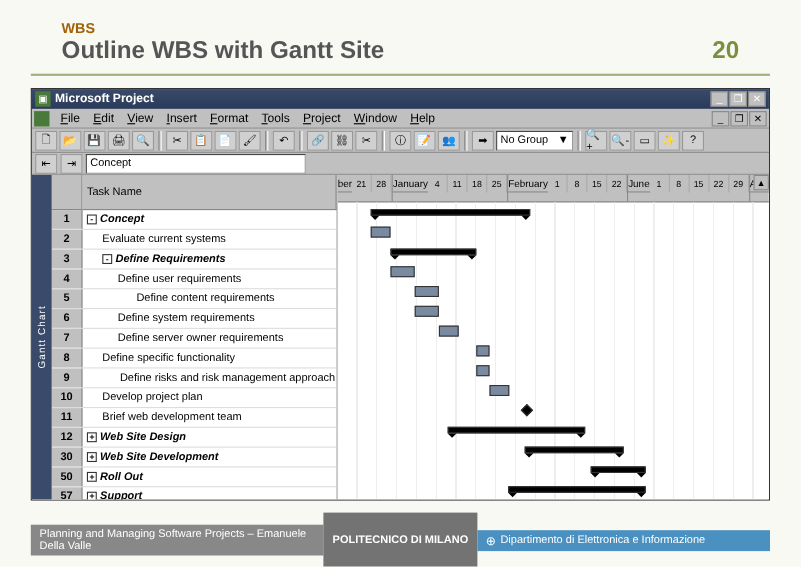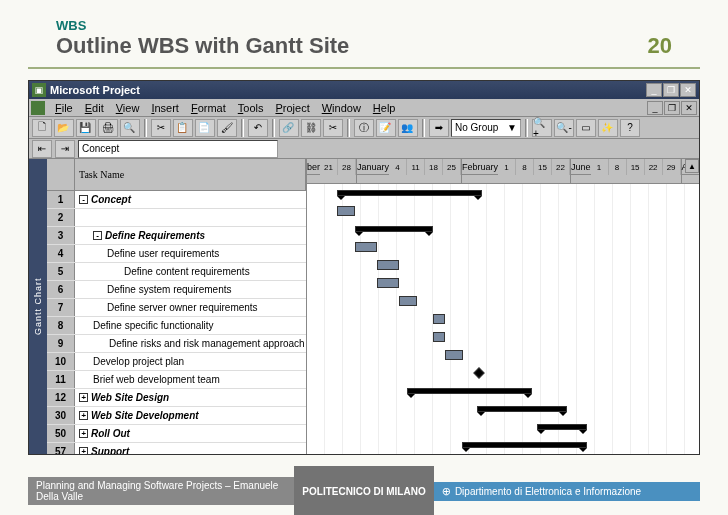--- a/index.html
+++ b/index.html
@@ -1,19 +1,19 @@
 <!DOCTYPE html>
 <html><head>
 <meta charset="utf-8">
 <style>
 * { box-sizing: border-box; margin: 0; padding: 0; }
 body { font-family: Tahoma, Arial, sans-serif; font-size: 11px; background: #f5f5f0; width: 728px; height: 515px; overflow: hidden; }
 .slide { width: 728px; height: 515px; background: #f9f9f4; position: relative; }
 .slide-header { padding: 18px 28px 8px; border-bottom: 2px solid #a0b080; margin: 0 28px; }
-.slide-pretitle { font-size: 13px; font-weight: bold; color: #0f766e; }
+.slide-pretitle { font-size: 13px; font-weight: bold; color: #a16207; }
 .slide-title-row { display: flex; justify-content: space-between; align-items: baseline; }
 .slide-title { font-size: 22px; font-weight: bold; color: #555; }
 .slide-num { font-size: 22px; color: #7a9040; font-weight: bold; }
 .app-window { position: absolute; left: 28px; top: 80px; right: 28px; bottom: 60px; border: 1px solid #333; background: #c0c0c0; display: flex; flex-direction: column; }
 .titlebar { background: linear-gradient(#3a4a6a, #2a3a5a); color: #fff; display: flex; align-items: center; height: 18px; padding: 0 3px; }
 .titlebar-logo { width: 14px; height: 14px; background: #4a7a3a; margin-right: 4px; display: flex; align-items: center; justify-content: center; font-size: 9px; }
 .titlebar-text { flex: 1; font-weight: bold; font-size: 11px; }
 .winbtns { display: flex; gap: 1px; }
 .winbtn { width: 16px; height: 14px; background: #c0c0c0; border: 1px solid #888; font-size: 9px; display: flex; align-items: center; justify-content: center; cursor: pointer; }
 .menubar { background: #c0c0c0; display: flex; align-items: center; height: 18px; padding: 0 2px; border-bottom: 1px solid #888; }
@@ -23,21 +23,21 @@
 .toolbar { background: #c0c0c0; display: flex; align-items: center; height: 22px; padding: 0 3px; gap: 2px; border-bottom: 1px solid #888; }
 .tb-btn { width: 20px; height: 18px; border: 1px solid #999; background: #d0d0d0; display: flex; align-items: center; justify-content: center; cursor: pointer; font-size: 10px; }
 .tb-sep { width: 3px; height: 18px; border-left: 1px solid #888; border-right: 1px solid #fff; margin: 0 2px; }
 .tb-select { height: 18px; border: 1px inset #999; background: #fff; padding: 0 3px; font-size: 10px; display: flex; align-items: center; min-width: 70px; }
 .subtoolbar { background: #c0c0c0; display: flex; align-items: center; height: 20px; padding: 0 3px; gap: 3px; border-bottom: 1px solid #888; }
 .subtoolbar .tb-select { min-width: 200px; }
 .workarea { flex: 1; display: flex; background: #fff; overflow: hidden; }
 .sidebar { width: 18px; background: #3a4a6a; color: #fff; display: flex; align-items: center; justify-content: center; writing-mode: vertical-lr; transform: rotate(180deg); font-size: 9px; letter-spacing: 1px; }
 .task-panel { width: 260px; border-right: 1px solid #888; display: flex; flex-direction: column; background: #fff; }
 .idcol-hdr { width: 28px; height: 20px; background: #c0c0c0; border-right: 1px solid #888; border-bottom: 1px solid #888; }
-.taskname-hdr { flex: 1; height: 20px; background: #c0c0c0; border-bottom: 1px solid #888; display: flex; align-items: center; padding-left: 4px; font-size: 10px; border-right: 1px solid #888; font-family: Liberation Serif, serif; }
+.taskname-hdr { flex: 1; height: 20px; background: #c0c0c0; border-bottom: 1px solid #888; display: flex; align-items: center; padding-left: 4px; font-size: 10px; border-right: 1px solid #888; }
 .hdr-row { display: flex; height: 32px; }
 .hdr-row .idcol-hdr { height: 32px; }
 .hdr-row .taskname-hdr { height: 32px; }
 .task-row { display: flex; height: 18px; border-bottom: 1px solid #ddd; align-items: center; }
 .task-id { width: 28px; background: #c0c0c0; border-right: 1px solid #888; text-align: center; font-size: 10px; font-weight: bold; height: 100%; display: flex; align-items: center; justify-content: center; }
 .task-name { flex: 1; padding-left: 4px; font-size: 10px; display: flex; align-items: center; }
 .task-name.bold { font-weight: bold; font-style: italic; }
 .outline-box { width: 9px; height: 9px; border: 1px solid #333; display: inline-flex; align-items: center; justify-content: center; font-size: 8px; margin-right: 3px; background: #fff; cursor: pointer; }
 .gantt-panel { flex: 1; display: flex; flex-direction: column; background: #fff; overflow: hidden; position: relative; }
 .gantt-hdr { height: 32px; background: #c0c0c0; border-bottom: 1px solid #888; display: flex; }
@@ -155,20 +155,23 @@
         <div id="task-rows">
             <div class="task-row">
               <div class="task-id">1</div>
               <div class="task-name bold" style="padding-left: 4px;">
                 <span class="outline-box">-</span>
                 <span>Concept</span>
               </div>
             </div>
             <div class="task-row">
               <div class="task-id">2</div>
+              <div class="task-name" style="padding-left: 18px;">
+                <span>Evaluate current systems</span>
+              </div>
             </div>
             <div class="task-row">
               <div class="task-id">3</div>
               <div class="task-name bold" style="padding-left: 18px;">
                 <span class="outline-box">-</span>
                 <span>Define Requirements</span>
               </div>
             </div>
             <div class="task-row">
               <div class="task-id">4</div>

